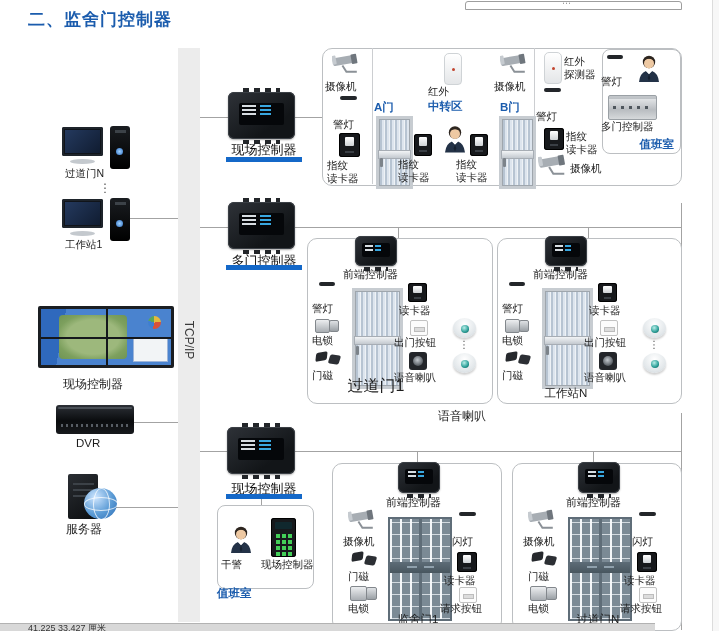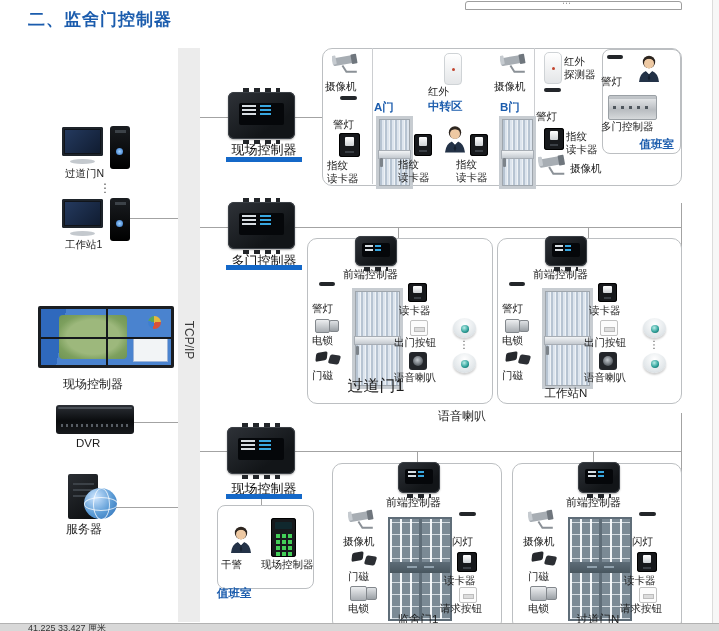--- a/index.html
+++ b/index.html
@@ -96,21 +96,21 @@
   .dvr::before{content:"";position:absolute;left:2%;top:2px;width:96%;height:2px;background:#4a5057;border-radius:2px}
   .dvr::after{content:"";position:absolute;left:6%;right:6%;bottom:24%;height:3px;background:repeating-linear-gradient(90deg,#565c63 0 2px,transparent 2px 5px)}
   
   .sv{position:absolute;background:linear-gradient(145deg,#2a2e33,#0c0e10);border-radius:2px}
   .sv::after{content:"";position:absolute;left:15%;right:15%;top:10%;height:42%;background:repeating-linear-gradient(0deg,#3c4248 0 2px,transparent 2px 6px)}
   .gl{position:absolute;border-radius:50%;background:radial-gradient(circle at 35% 30%,#cfe6ff,#5b9bd5 55%,#2a6bb5)}
   .gl i{position:absolute;border:1px solid rgba(255,255,255,.75);border-radius:50%}
   .gl .m1{left:26%;top:0;width:46%;height:98%}
   .gl .m2{left:0;top:30%;width:98%;height:38%}
   
-  .statusbar{position:absolute;left:0;top:623px;width:719px;height:8px;background:#d8d8d8;border-top:1px solid #b2b2b2;z-index:50}
+  .statusbar{position:absolute;left:0;top:623px;width:655px;height:8px;background:#d8d8d8;border-top:1px solid #b2b2b2;z-index:50}
   .status-text{position:absolute;left:28px;top:-2px;height:9px;overflow:hidden;font-size:9px;color:#333;white-space:nowrap}
   .thumb{position:absolute;left:465px;top:1px;width:215px;height:7px;background:#fff;border:1px solid #9e9e9e;border-radius:3px 3px 0 0;z-index:51}
   .thumb span{position:absolute;left:96px;top:-4px;font-size:9px;color:#777;letter-spacing:1px}
   .edge{position:absolute;left:712px;top:0;width:1px;height:631px;background:#dcdcdc}
   .edge-fill{position:absolute;left:713px;top:0;width:6px;height:631px;background:#f7f7f7}
   svg{display:block;width:100%;height:100%}
 </style>
 </head>
 <body>
 

